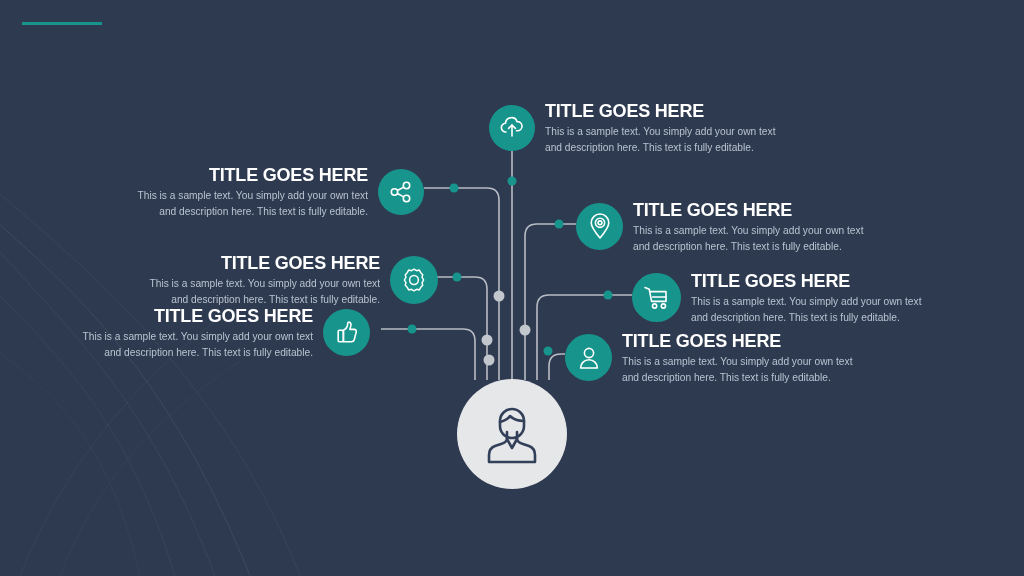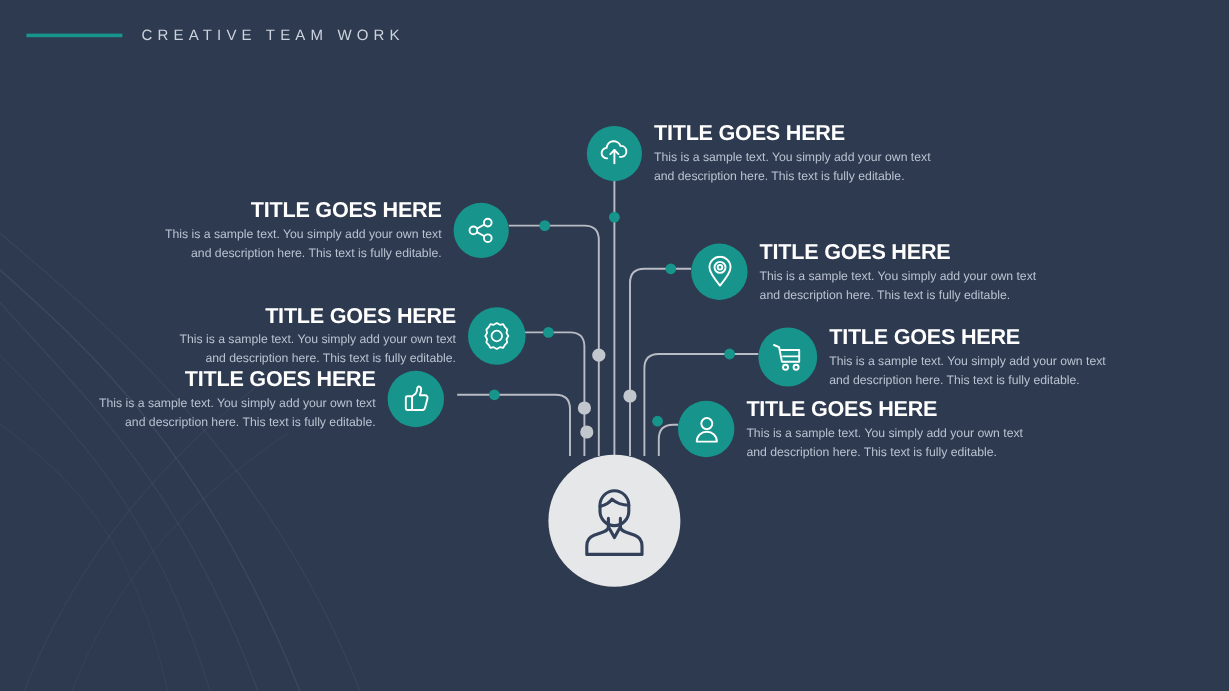--- a/index.html
+++ b/index.html
@@ -51,21 +51,20 @@
     <path d="M-10 140 C 60 210, 130 280, 175 430" opacity=".18"></path>
     <path d="M-10 40 C 110 140, 230 250, 300 430" opacity=".20"></path>
     <path d="M20 430 C 60 330, 120 250, 215 175" opacity=".16"></path>
     <path d="M60 430 C 95 340, 150 275, 240 215" opacity=".13"></path>
     <path d="M-10 200 C 60 250, 110 300, 140 430" opacity=".13"></path>
   </g>
 </svg>
 
 <div id="header">
   <div id="header-rule"></div>
-  <div id="header-title">CREATIVE TEAM WORK</div>
 </div>
 
 <svg id="connectors" viewBox="0 0 1024 576">
   <g fill="none" stroke="#b8bcc4" stroke-width="1.6" stroke-linecap="butt">
 
     <path d="M512 148 L512 380"></path>
 
     <path d="M424 188 L487 188 Q499 188 499 200 L499 380"></path>
 
     <path d="M576 224 L537 224 Q525 224 525 236 L525 380"></path>

